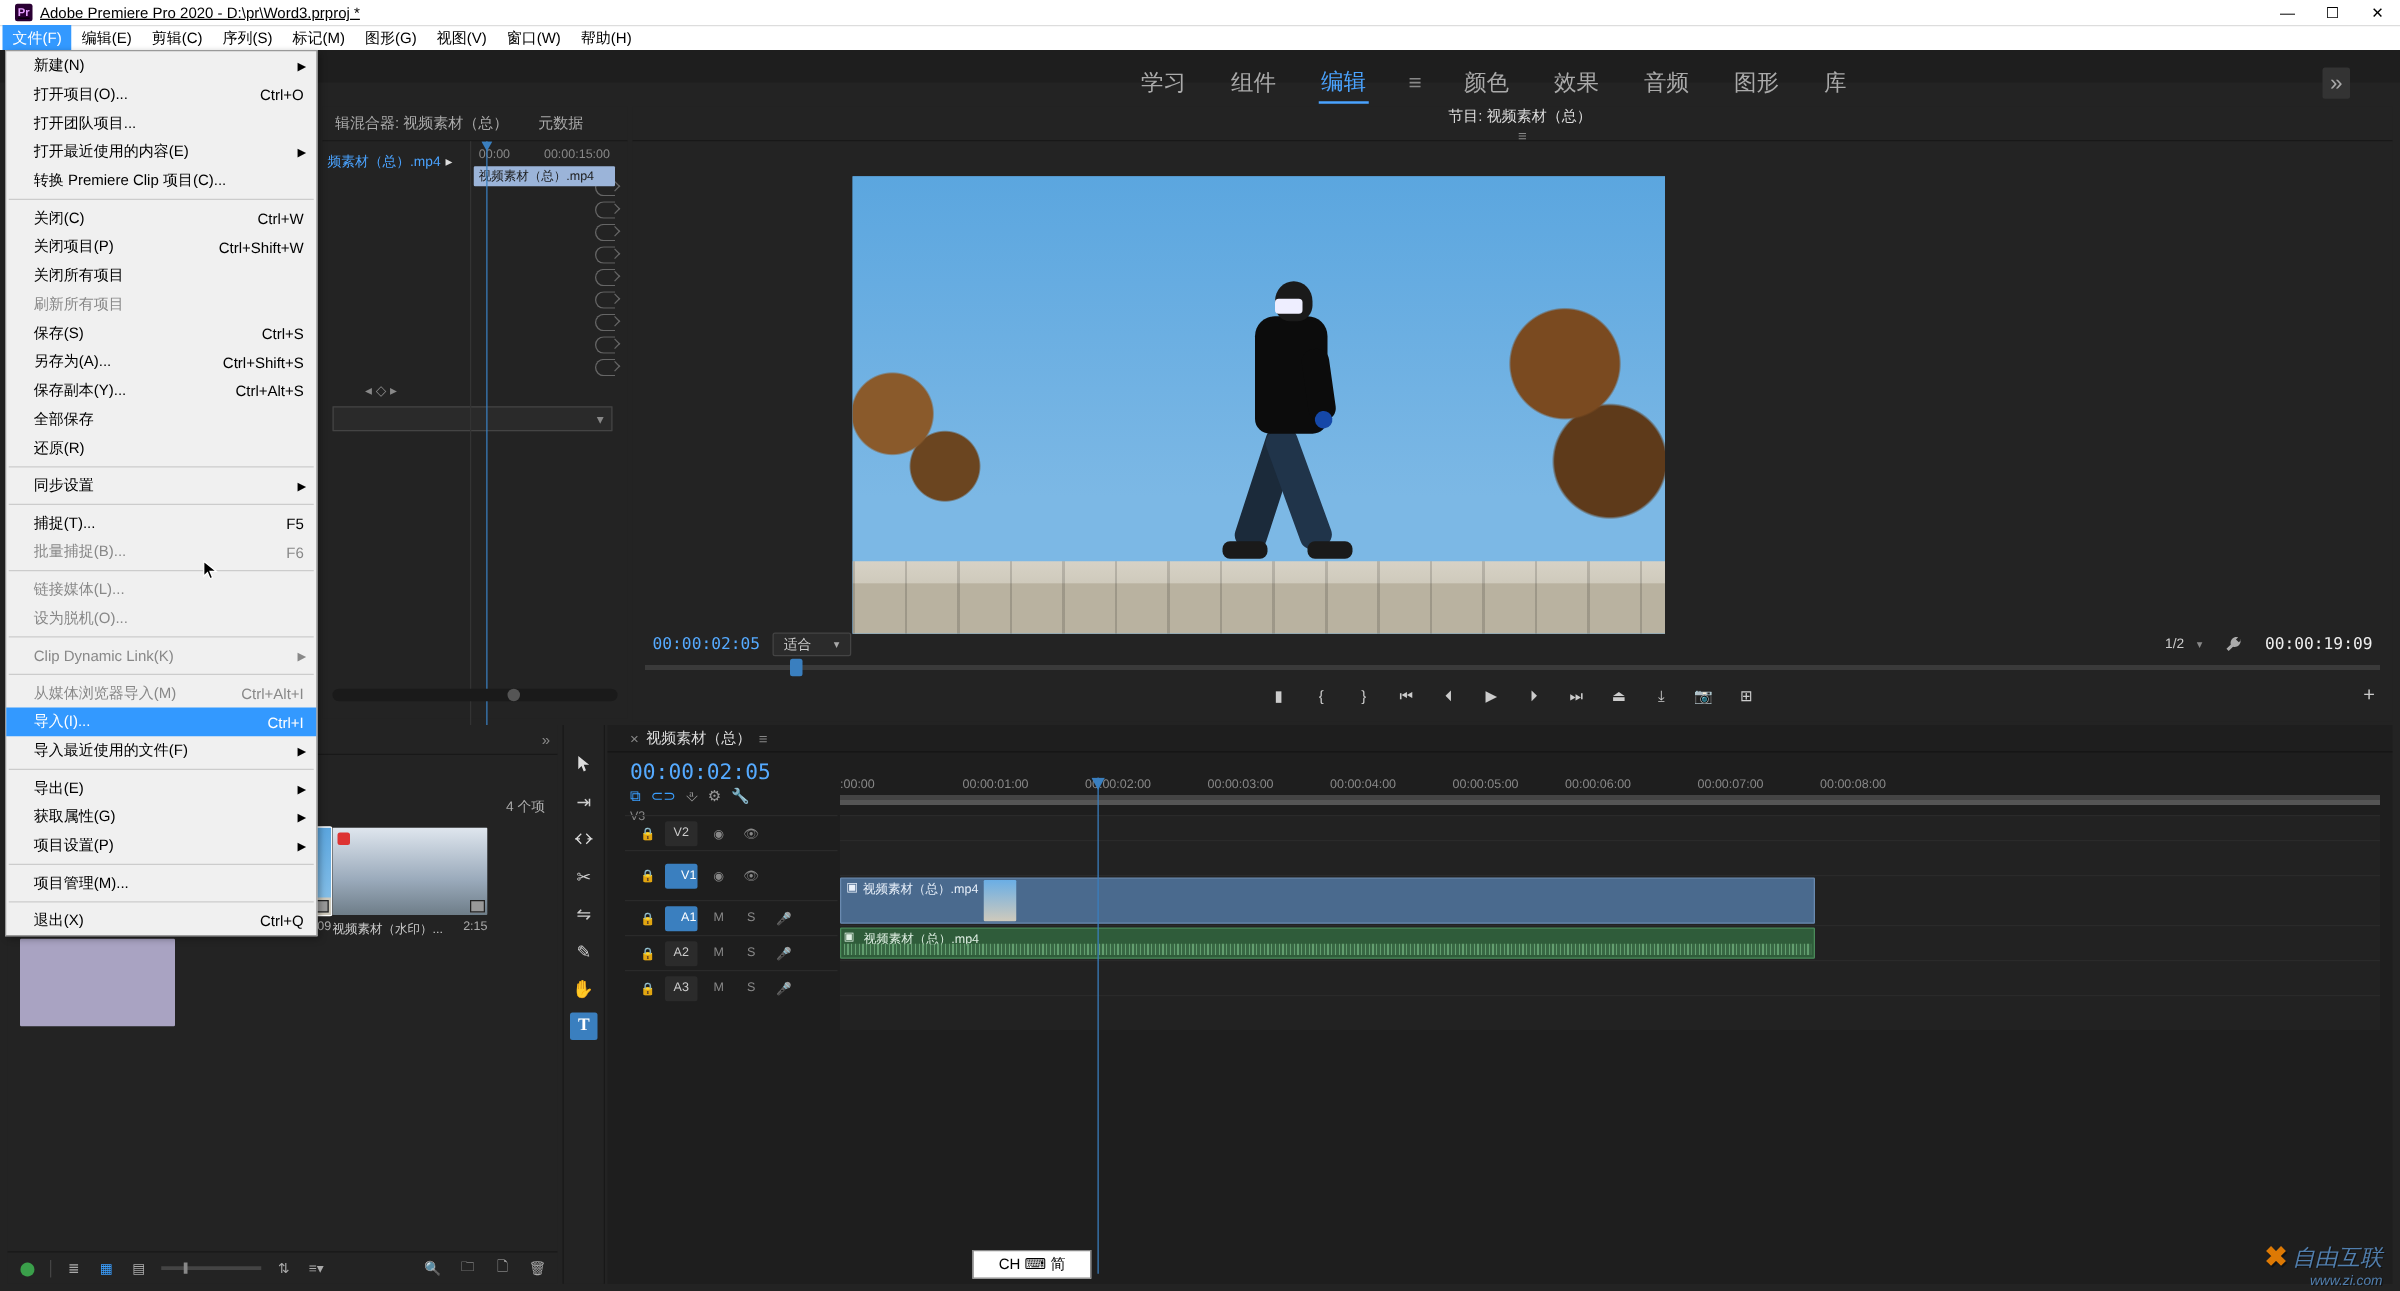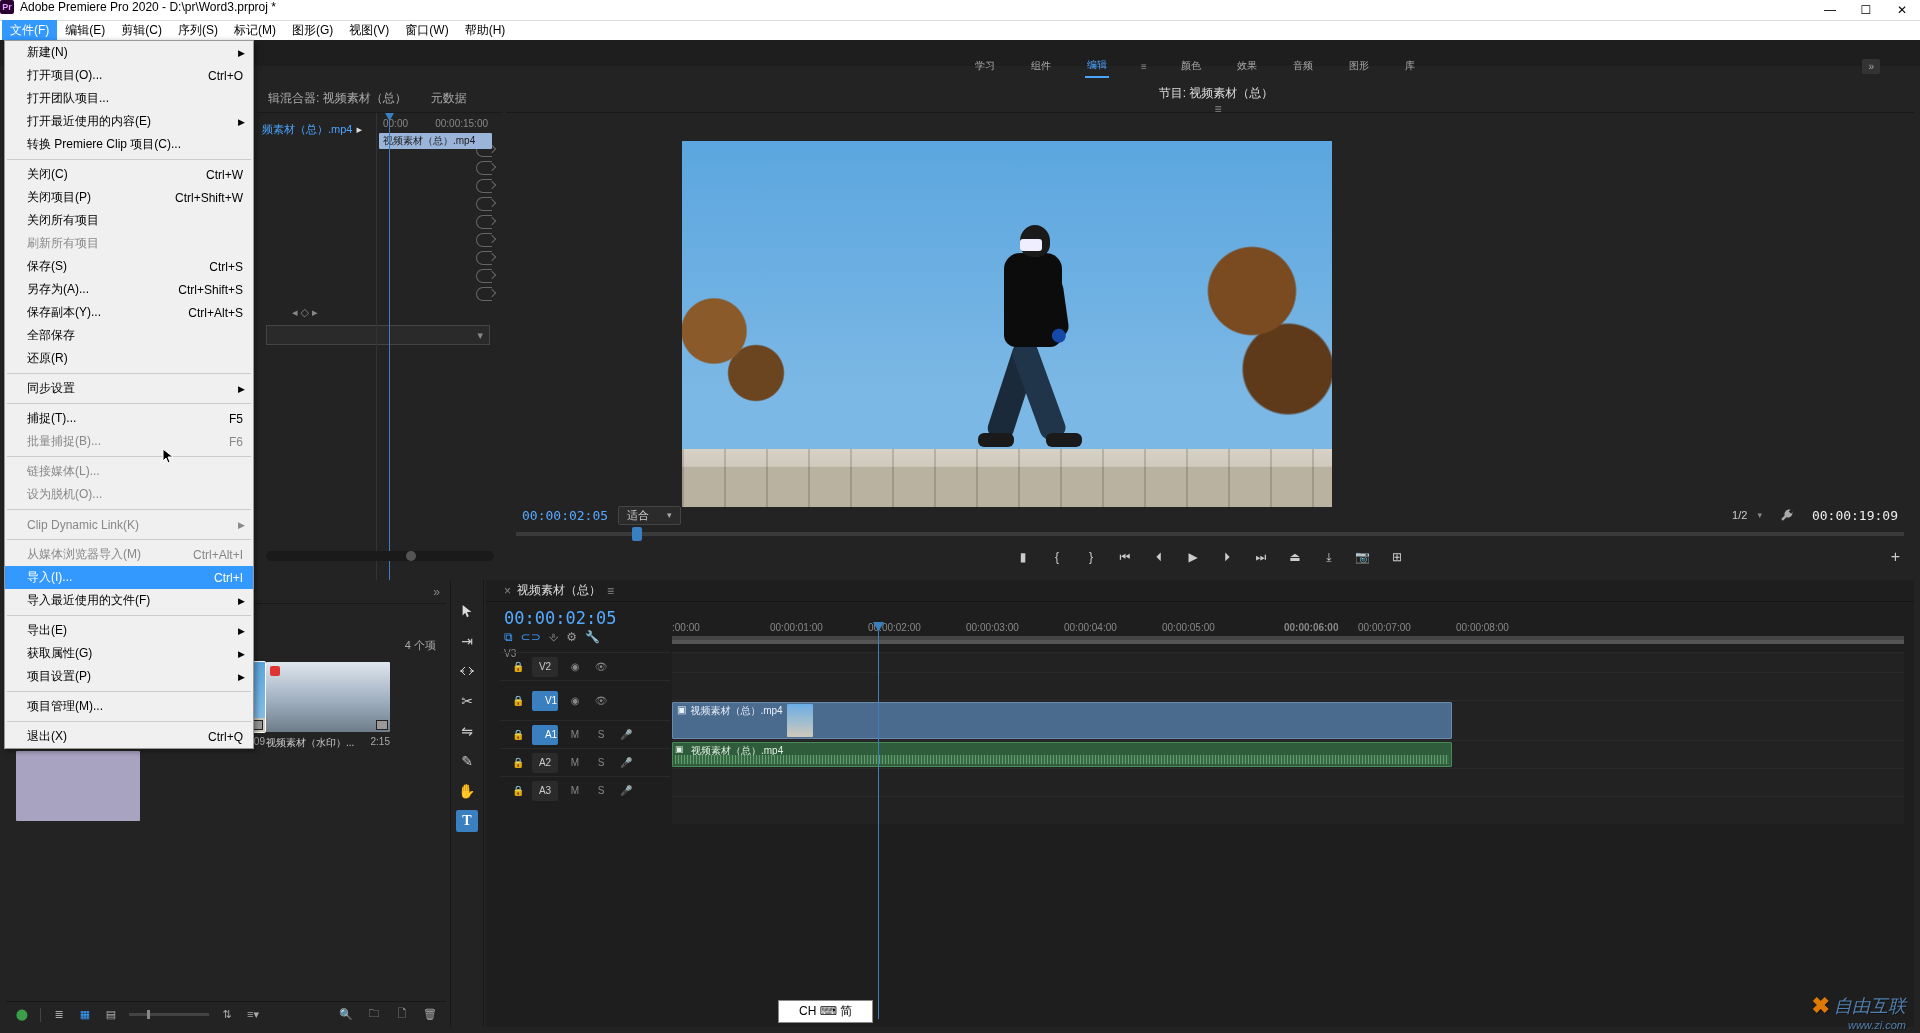--- a/index.html
+++ b/index.html
@@ -1,38 +1,38 @@
 <!DOCTYPE html>
 <html><head>
 <meta charset="utf-8">
 <style>
 * { margin: 0; padding: 0; box-sizing: border-box; font-family: "Microsoft YaHei", Arial, sans-serif; user-select: none; }
 body { background: #232323; color: #cccccc; font-size: 11px; overflow: hidden; width: 1920px; height: 1033px; position: relative; }
 
 
-.titlebar { height: 20px; background: #fff; color: #000; display: flex; padding: 0 0; position: relative; }
+.titlebar { height: 20px; background: #fff; color: #000; display: flex; align-items: center; padding: 0 12px; position: relative; text-decoration: underline; }
 .titlebar .app-icon { width: 14px; height: 14px; background: #2a0033; margin-right: 6px; display: flex; align-items: center; justify-content: center; color: #e6a0ff; font-size: 9px; font-weight: bold; border-radius: 2px; }
 .titlebar .title { font-size: 12px; }
 .win-controls { position: absolute; right: 0; top: 0; display: flex; }
 .win-btn { width: 36px; height: 20px; display: flex; align-items: center; justify-content: center; font-size: 12px; }
 
 
 .menubar { height: 20px; background: #fff; display: flex; align-items: center; padding-left: 2px; color: #000; font-size: 12px; border-top: 1px solid #ddd; }
 .menubar .menu-item { padding: 2px 8px; cursor: default; }
 .menubar .menu-item.active { background: #3399ff; color: #fff; }
 
 
 .main-app { background: #232323; height: calc(1033px - 40px); position: relative; }
 
 
 .homebar { position: absolute; left: 0; right: 0; top: 0; height: 26px; background: #1e1e1e; display: flex; align-items: center; }
 .homebar .home-icon { width: 18px; height: 18px; margin-left: 14px; }
 
 
-.workspace-tabs { position: absolute; top: 12px; left: 480px; right: 10px; height: 28px; display: flex; align-items: center; justify-content: center; gap: 32px; color: #aaa; font-size: 10px; }
+.workspace-tabs { position: absolute; top: 12px; left: 480px; right: 10px; height: 28px; display: flex; align-items: center; justify-content: center; gap: 32px; color: #aaa; font-size: 18px; }
 .workspace-tabs .ws-tab { cursor: default; padding: 4px 2px; }
 .workspace-tabs .ws-tab.active { color: #4aa3ff; border-bottom: 2px solid #4aa3ff; }
 .workspace-tabs .ws-lines { color: #888; }
 .workspace-tabs .ws-more { position: absolute; right: 30px; background: #333; padding: 2px 6px; border-radius: 2px; }
 
 
 .source-panel { position: absolute; top: 45px; left: 258px; width: 244px; height: 490px; background: #232323; }
 .source-tabs { height: 28px; display: flex; align-items: center; color: #aaa; font-size: 12px; padding-left: 4px; gap: 12px; border-bottom: 1px solid #1a1a1a; }
 .source-tabs .st-tab { padding: 0 6px; }
 .source-body { padding: 4px; }
@@ -581,21 +581,21 @@
     <div class="tl-header-row">V3</div>
 
     <div class="tl-ruler" id="tl-ruler">
         <div class="bar"></div>
         <span class="rt" style="left: 0px;">:00:00</span>
         <span class="rt" style="left: 98px;">00:00:01:00</span>
         <span class="rt" style="left: 196px;">00:00:02:00</span>
         <span class="rt" style="left: 294px;">00:00:03:00</span>
         <span class="rt" style="left: 392px;">00:00:04:00</span>
         <span class="rt" style="left: 490px;">00:00:05:00</span>
-        <span class="rt" style="left: 612px; font-weight: bold;">00:00:06:00</span>
+        <span class="rt" style="left: 580px;">00:00:06:00</span>
         <span class="rt" style="left: 686px;">00:00:07:00</span>
         <span class="rt" style="left: 784px;">00:00:08:00</span>
       </div>
     <div class="tl-rangebar"></div>
     <div class="tl-playhead"></div>
 
     <div class="tl-tracks-left" id="trk-left">
         <div class="trk">
           <span class="lock">🔒</span>
           <span class="label ">V2</span>

